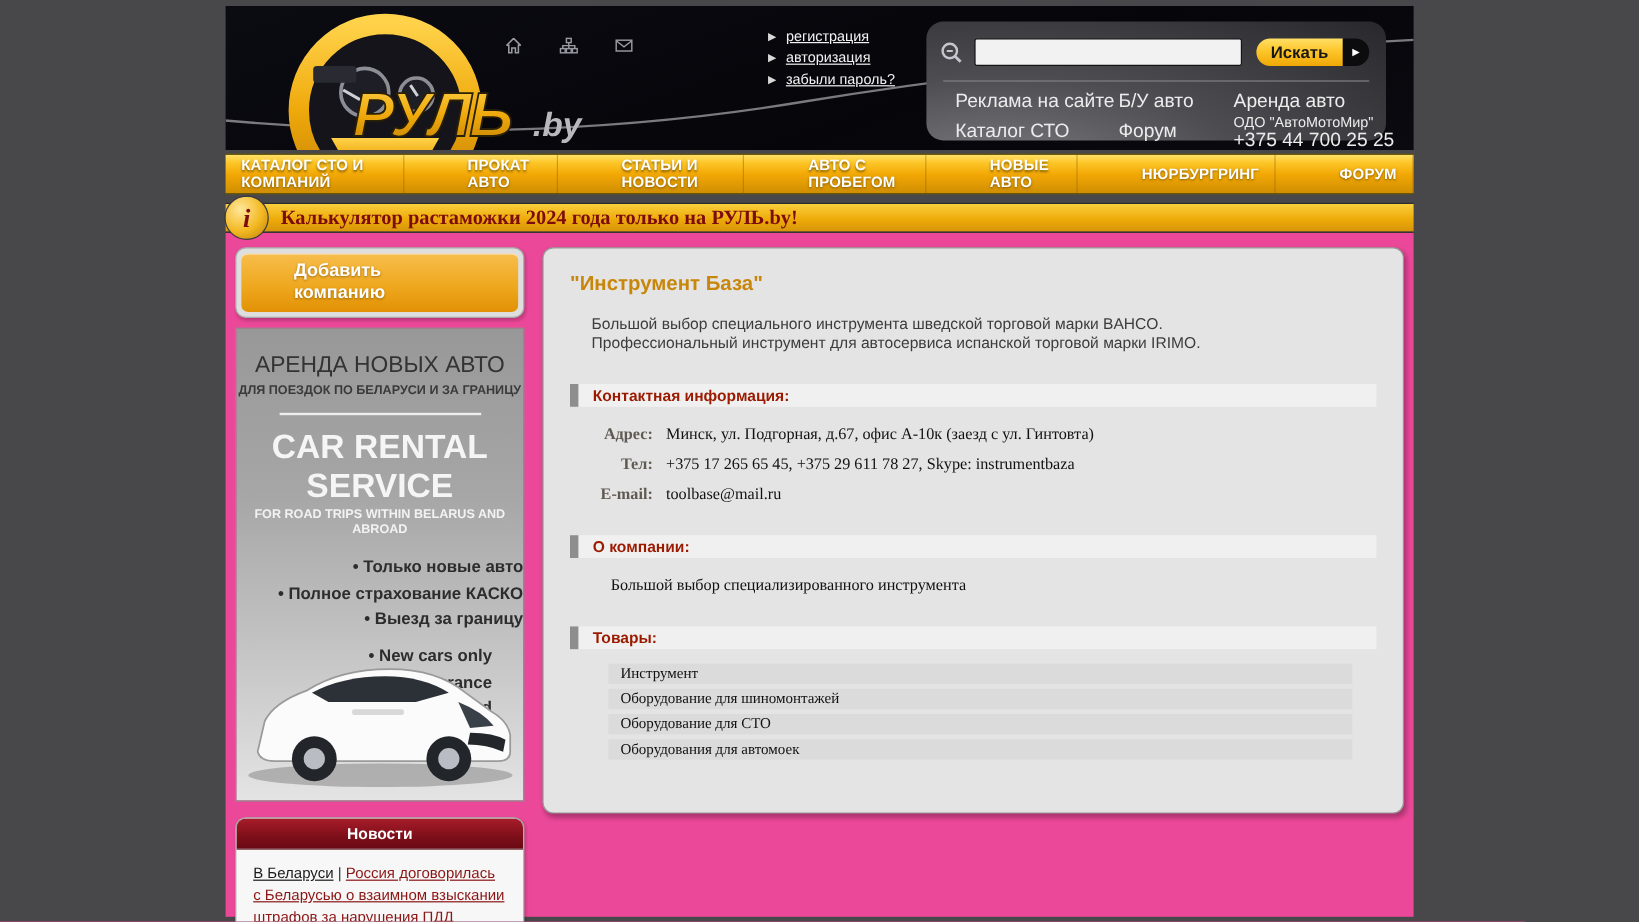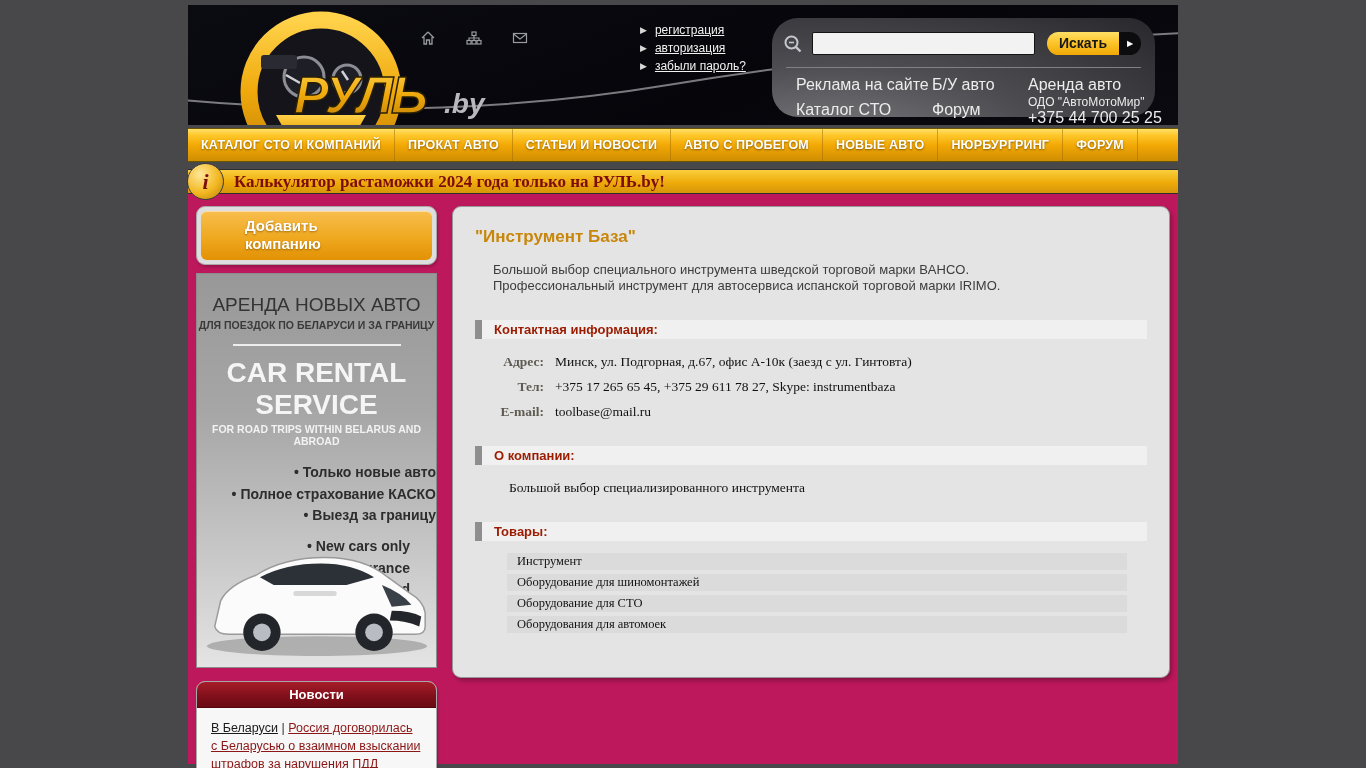--- a/index.html
+++ b/index.html
@@ -12,53 +12,53 @@
   .swoosh { position:absolute; left:0; top:0; width:100%; height:100%; pointer-events:none; }
   .logo { position:absolute; left:28px; top:2px; width:300px; height:118px; }
   .hdr-icons { position:absolute; left:232px; top:25px; width:110px; display:flex; gap:30px; }
   .hdr-icons svg { width:16px; height:16px; }
   .auth { position:absolute; left:452px; top:18px; }
   .auth-row { display:flex; align-items:center; margin-bottom:4px; }
   .auth-bullet { color:#d8d8d8; font-size:9px; margin-right:8px; }
   .auth-row a { color:#f2f2f2; font-size:12px; text-decoration:underline; cursor:pointer; }
 
   .search-panel { position:absolute; left:584px; top:13px; width:383px; height:99px;
-    border-radius:26px;
+    border-radius:14px;
     background:radial-gradient(ellipse at 15% 125%, #7b7b80 0%, #4c4c51 45%, #28282c 100%); }
   .search-row { display:flex; align-items:center; padding:14px 14px 0 10px; }
   .mag { width:22px; height:22px; margin-right:8px; flex:none; }
   .search-input { width:246px; height:23px; background:#f2f2f2; border:1px solid #141414; border-radius:2px; outline:none; padding:0 5px; font-size:12px; }
   .search-btn { display:flex; margin-left:12px; cursor:pointer; height:23px; }
   .search-btn .txt { background:linear-gradient(180deg,#ffe066 0%,#fdc62c 45%,#efa806 100%); color:#181818; font-weight:bold; font-size:14px; line-height:23px; padding:0 12px; border-radius:12px 0 0 12px; }
   .search-btn .arr { width:22px; background:#0c0c0e; border-radius:0 12px 12px 0; color:#fff; font-size:8px; display:flex; align-items:center; justify-content:center; }
   .search-sep { border-top:1px solid #808085; margin:12px 14px 0 14px; }
   .quick { display:grid; grid-template-columns:112px 72px auto; column-gap:24px; padding:7px 0 0 24px; align-items:center; }
   .quick a { color:#ececec; font-size:16px; cursor:pointer; white-space:nowrap; }
   .q-cell { height:20px; display:flex; align-items:center; }
   .q-company { color:#ececec; font-size:12px; line-height:15px; }
   .q-company a { display:block; }
 
   
   .navbar { margin-top:3px; height:34px; display:flex; align-items:stretch;
     background:linear-gradient(180deg,#ffe06a 0%,#fdc72a 20%,#f3a905 50%,#eca304 60%,#cf8e02 100%);
-    border-top:1px solid #6a5600; border-bottom:1px solid #6a5600; }
+    border-top:1px solid #6a5600; border-bottom:1px solid #6a5600;gap:40px; }
   .nav-item { display:flex; align-items:center; padding:0 13px; color:#fff; font-weight:bold; font-size:12.5px; letter-spacing:.2px; cursor:pointer; text-shadow:0 1px 2px rgba(110,75,0,.85); border-right:1px solid rgba(150,100,0,.45); }
 
   
   .infobar { margin-top:7px; height:25px; position:relative;
     background:linear-gradient(180deg,#f9cf3d 0%,#eeab09 55%,#d6950b 100%);
     border-top:1px solid #2d2d30; border-bottom:1px solid #2d2d30; }
   .info-badge { position:absolute; left:-1px; top:-7px; width:37px; height:37px; border-radius:50%;
     background:radial-gradient(circle at 35% 30%, #ffe79a 0%, #f3b822 55%, #b87f07 100%);
     border:1px solid #3a3a3d; display:flex; align-items:center; justify-content:center;
     font-family:"Liberation Serif", serif; font-style:italic; font-weight:bold; font-size:22px; color:#7c0c0c; }
   .info-text { margin-left:46px; line-height:24px; font-family:"Liberation Serif", serif; font-weight:bold; font-size:17px; color:#7c0c0c; }
 
   
-  .content { background:#be185d; height:570px; display:flex; padding:12px 8px 0 8px; }
+  .content { background:#ec4899; height:570px; display:flex; padding:12px 8px 0 8px; }
 
   
   .sidebar { width:241px; flex:none; margin-right:15px; }
   .addco-wrap { border:1px solid #a8a8a8; background:#dedede; border-radius:9px; padding:4px; box-shadow:1px 2px 3px rgba(0,0,0,.2); }
   .addco-btn { border-radius:6px; background:linear-gradient(180deg,#f7bd4b 0%,#efa81f 55%,#e29104 100%);
     border-top:1px solid #ffdda0; padding:5px 0 7px 44px; cursor:pointer;
     color:#fff; font-weight:bold; font-size:15px; line-height:1.2; text-shadow:0 1px 2px rgba(125,80,0,.7); }
   .ad { margin-top:8px; height:395px; border:1px solid #8c8c8c; position:relative; overflow:hidden; text-align:center;
     background:linear-gradient(180deg,#989898 0%,#a6a6a6 35%,#c6c6c6 70%,#e4e4e4 100%); }
   .ad-ru-title { margin-top:20px; font-size:19px; font-weight:normal; color:#333; }

